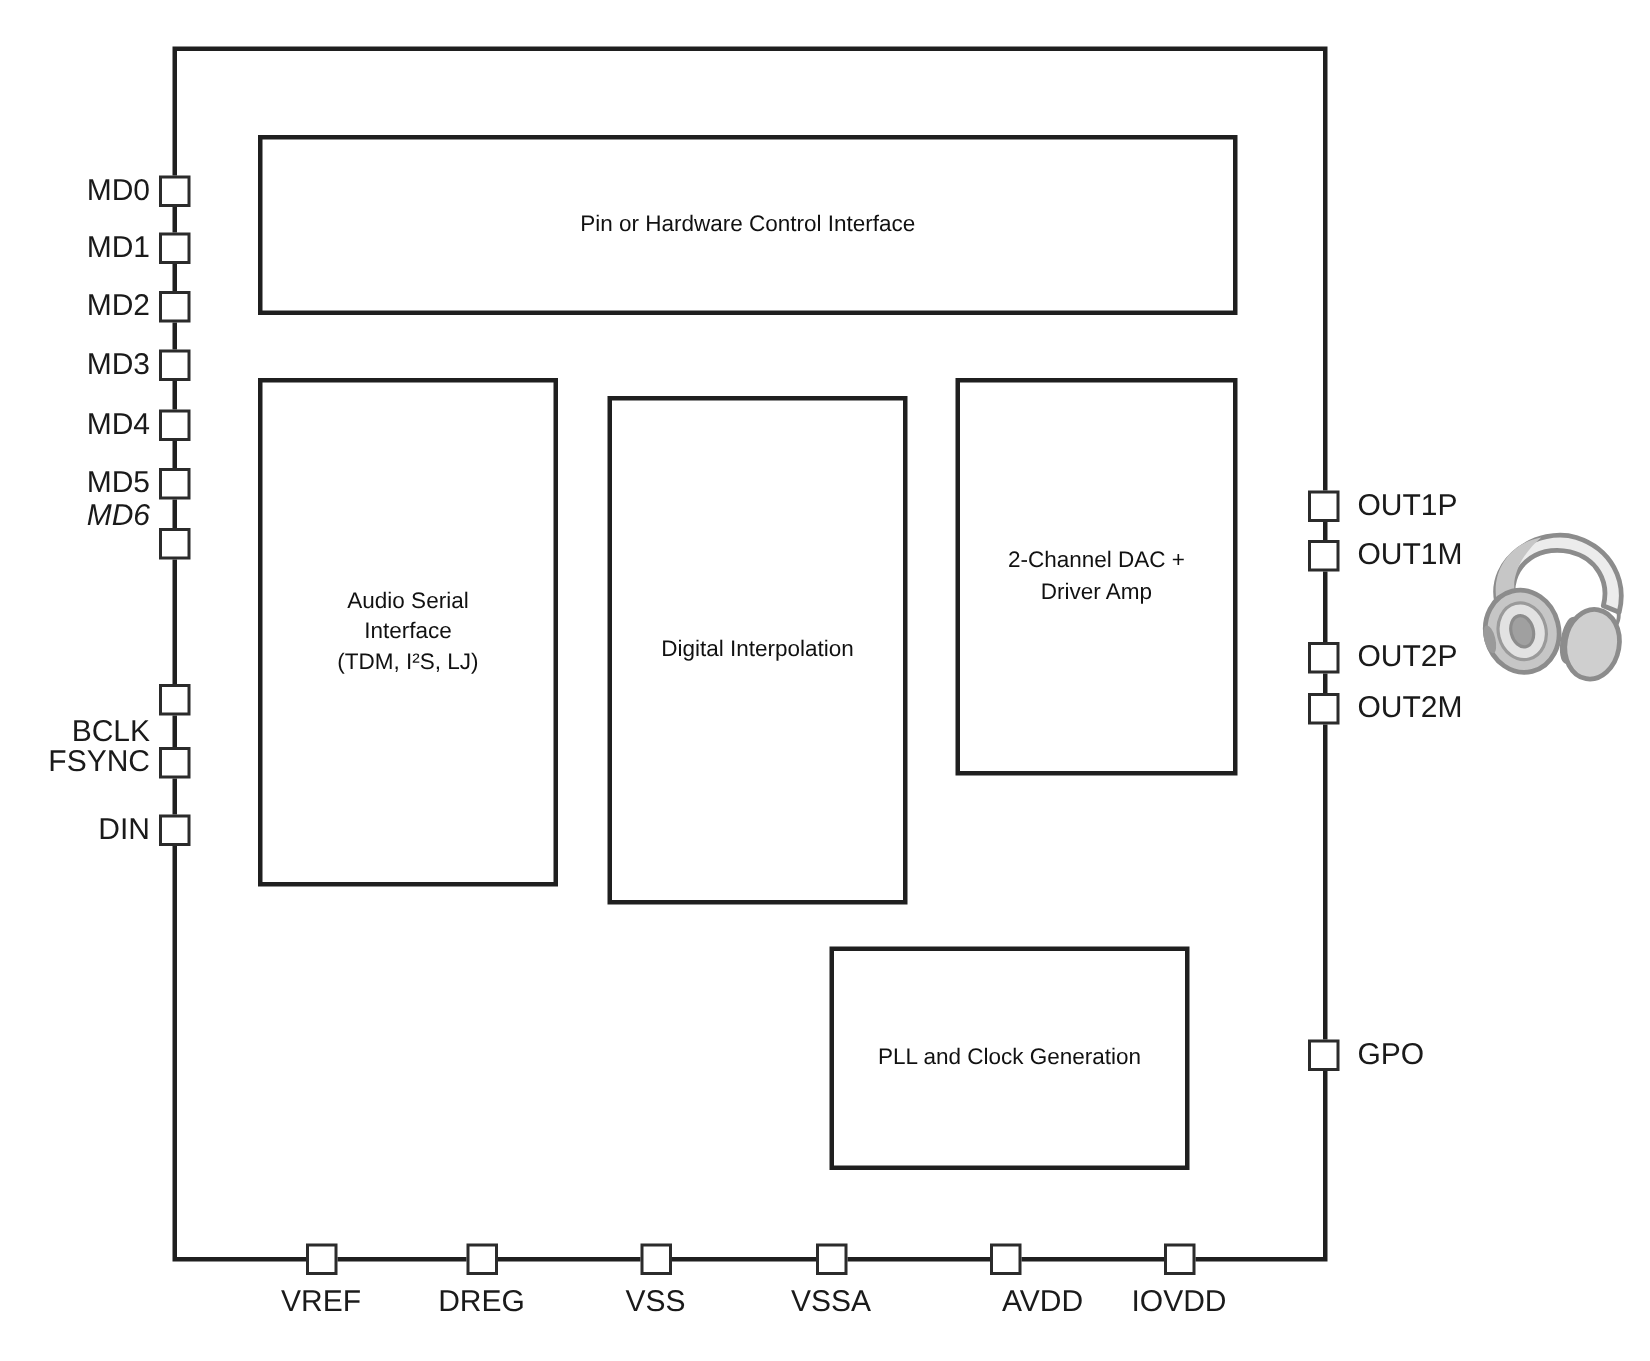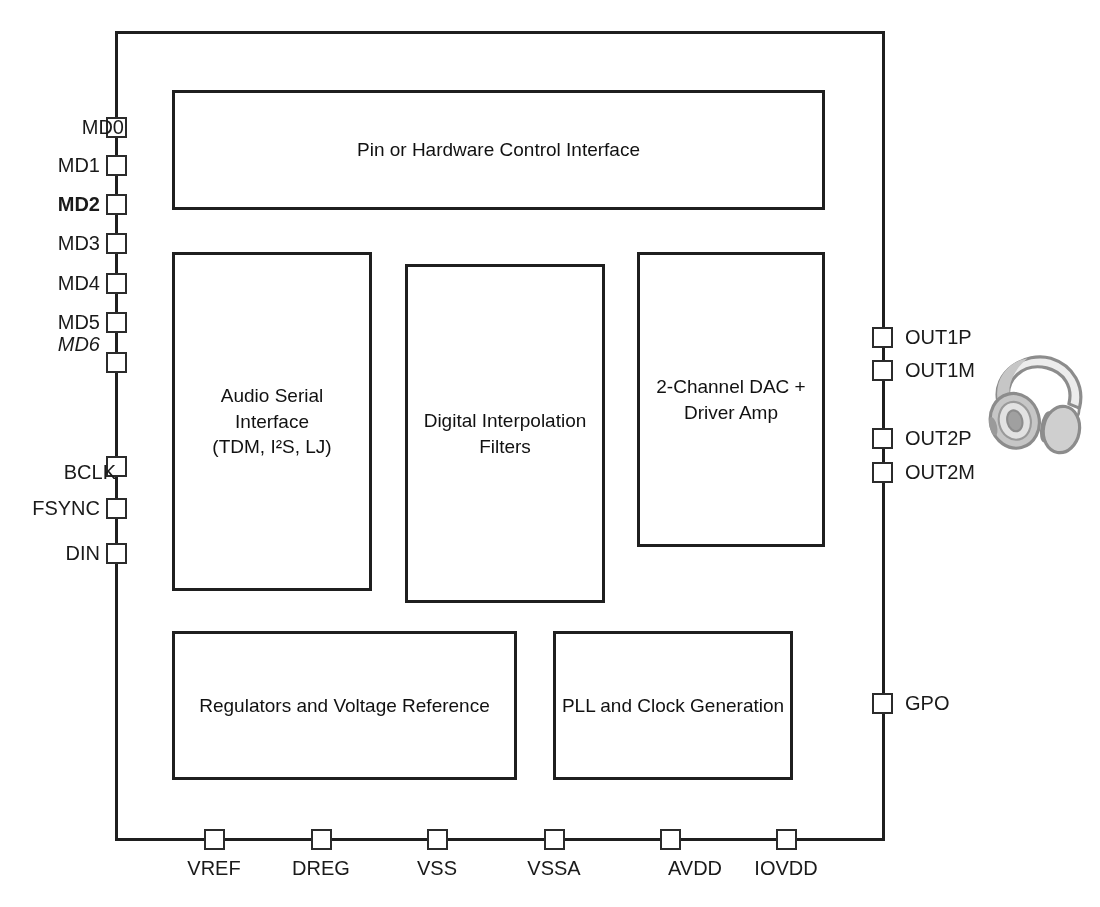--- a/index.html
+++ b/index.html
@@ -22,29 +22,29 @@
   }
   .block {
     position: absolute;
     border: 3px solid #1f1f1f;
     box-sizing: border-box;
     background: #ffffff;
     display: flex;
     align-items: center;
     justify-content: center;
     text-align: center;
-    font-size: 19px;
+    font-size: 15px;
     line-height: 1.35;
     color: #111111;
   }
   .block .bline { display: block; }
   .block-control { left: 172px; top: 90px;  width: 653px; height: 120px; }
   .block-asi     { left: 172px; top: 252px; width: 200px; height: 339px; }
   .block-dif     { left: 405px; top: 264px; width: 200px; height: 339px; }
-  .block-dac     { left: 637px; top: 252px; width: 188px; height: 295px; }
+  .block-dac     { left: 637px; top: 252px; width: 188px; height: 265px; }
   .block-reg     { left: 172px; top: 631px; width: 345px; height: 149px; }
   .block-pll     { left: 553px; top: 631px; width: 240px; height: 149px; }
   .pin {
     position: absolute;
     width: 21px; height: 21px;
     box-sizing: border-box;
     border: 2px solid #2b2b2b;
     background: #ffffff;
   }
   .pin-label {
@@ -79,58 +79,54 @@
     <span>
       <span class="bline">Audio Serial</span>
       <span class="bline">Interface</span>
       <span class="bline">(TDM, I²S, LJ)</span>
     </span>
   </div>
 
   <div class="block block-dif">
     <span>
       <span class="bline">Digital Interpolation</span>
-      <span class="bline">Filters</span>
     </span>
   </div>
 
   <div class="block block-dac">
     <span>
       <span class="bline">2-Channel DAC +</span>
       <span class="bline">Driver Amp</span>
     </span>
   </div>
 
-  <div class="block block-reg">
-    <span>Regulators and Voltage Reference</span>
-  </div>
 
   <div class="block block-pll">
     <span>PLL and Clock Generation</span>
   </div>
 
   <div class="pin" style="left:106px; top:117px;"></div>
   <div class="pin" style="left:106px; top:155px;"></div>
   <div class="pin" style="left:106px; top:194px;"></div>
   <div class="pin" style="left:106px; top:233px;"></div>
   <div class="pin" style="left:106px; top:273px;"></div>
   <div class="pin" style="left:106px; top:312px;"></div>
   <div class="pin" style="left:106px; top:352px;"></div>
   <div class="pin" style="left:106px; top:456px;"></div>
   <div class="pin" style="left:106px; top:498px;"></div>
   <div class="pin" style="left:106px; top:543px;"></div>
 
-  <div class="pin-label llab" style="top:115px;padding-left:24px;">MD0</div>
+  <div class="pin-label llab" style="top:115px;">MD0</div>
   <div class="pin-label llab" style="top:153px;">MD1</div>
-  <div class="pin-label llab" style="top:192px;font-weight:bold;">MD2</div>
+  <div class="pin-label llab" style="top:192px;">MD2</div>
   <div class="pin-label llab" style="top:231px;">MD3</div>
   <div class="pin-label llab" style="top:271px;">MD4</div>
   <div class="pin-label llab" style="top:310px;">MD5</div>
   <div class="pin-label llab" style="top:332px;font-style:italic;">MD6</div>
-  <div class="pin-label llab" style="top:460px;padding-left:16px;">BCLK</div>
+  <div class="pin-label llab" style="top:476px;">BCLK</div>
   <div class="pin-label llab" style="top:496px;">FSYNC</div>
   <div class="pin-label llab" style="top:541px;">DIN</div>
 
   <div class="pin" style="left:872px; top:327px;"></div>
   <div class="pin" style="left:872px; top:360px;"></div>
   <div class="pin" style="left:872px; top:428px;"></div>
   <div class="pin" style="left:872px; top:462px;"></div>
   <div class="pin" style="left:872px; top:693px;"></div>
 
   <div class="pin-label rlab" style="top:325px;">OUT1P</div>

